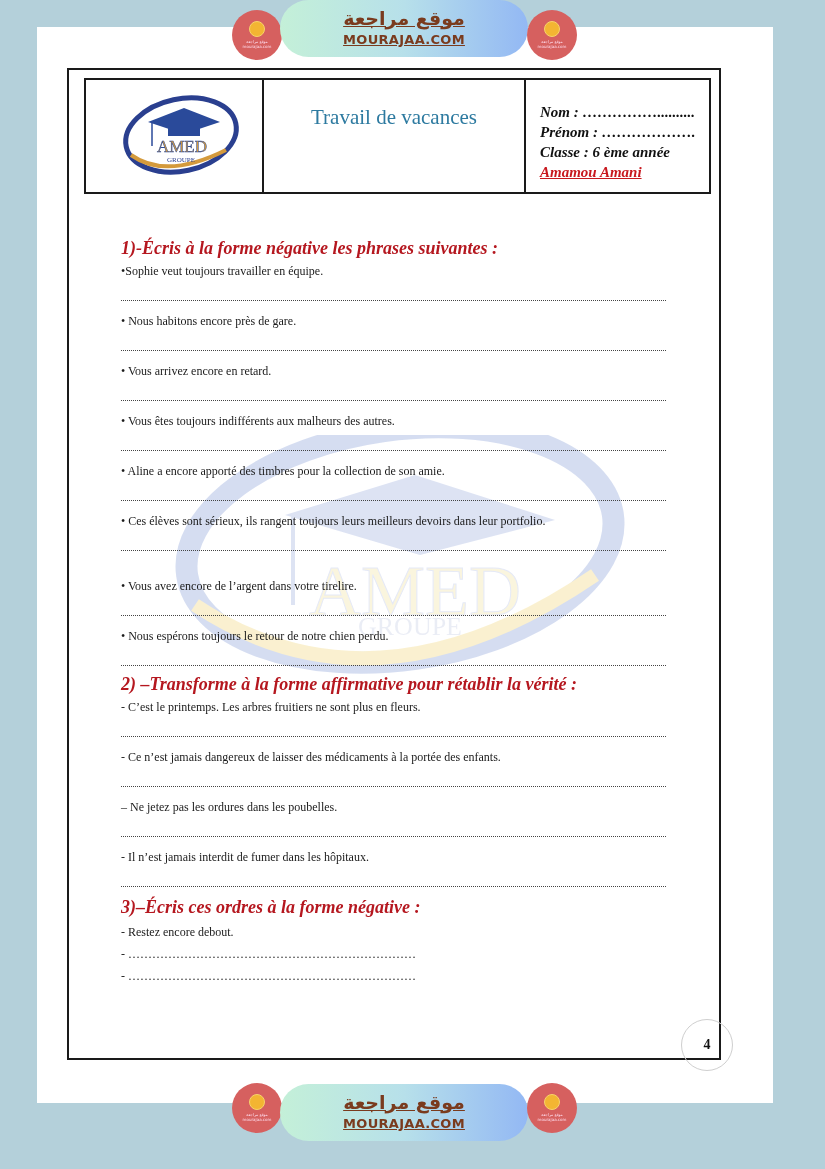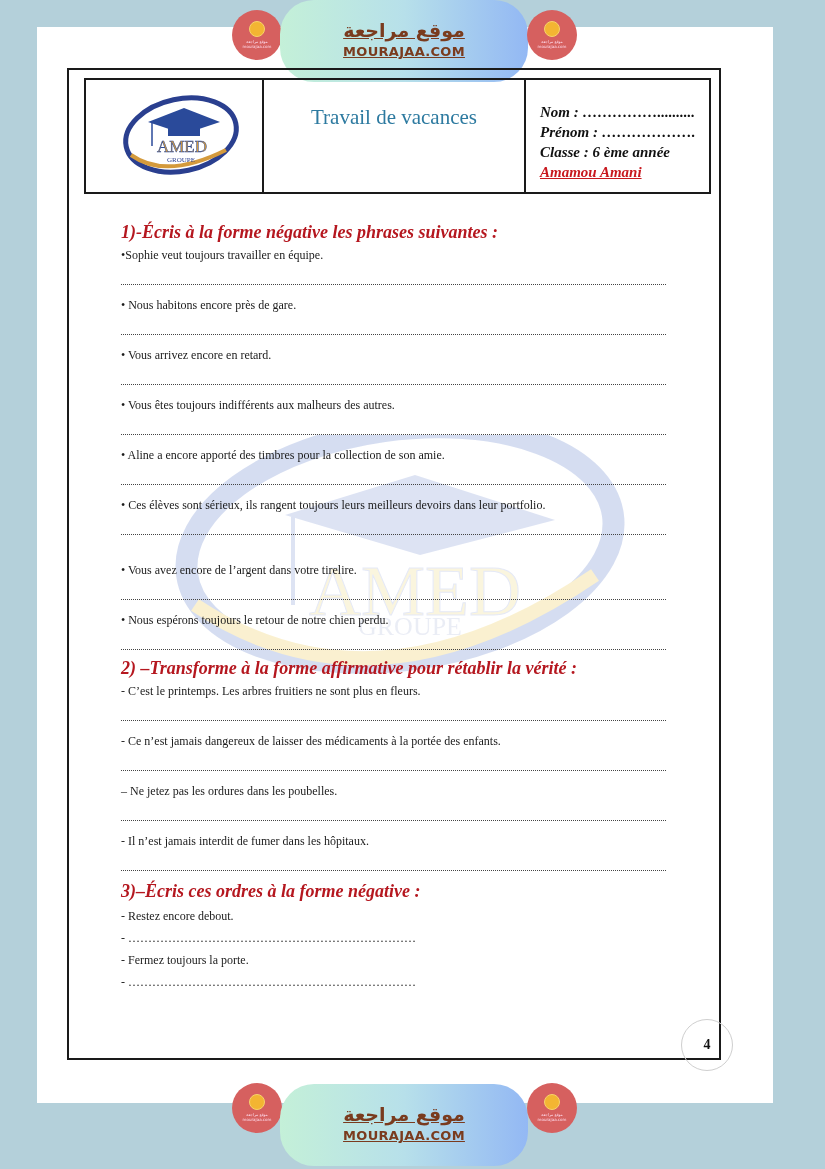--- a/index.html
+++ b/index.html
@@ -1,39 +1,39 @@
 <!DOCTYPE html>
 <html><head>
 <meta charset="utf-8">
 <style>
   html,body{margin:0;padding:0;}
   body{width:825px;height:1169px;background:#b4d0da;position:relative;overflow:hidden;font-family:"Liberation Serif","DejaVu Serif",serif;}
   .sheet{position:absolute;left:37px;top:27px;width:736px;height:1076px;background:#ffffff;}
   .frame{position:absolute;left:67px;top:68px;width:650px;height:988px;border:2px solid #1a1a1a;}
   
-  .banner{position:absolute;left:280px;width:248px;height:82px;border-radius:34px;
+  .banner{position:absolute;left:280px;width:248px;height:57px;border-radius:34px;
     background:linear-gradient(90deg,#c4f0d8 0%,#b7e0ea 50%,#93b8f4 100%);
     display:flex;flex-direction:column;align-items:center;justify-content:center;color:#7a3b1e;font-weight:bold;}
   .banner.top{top:0px;}
   .banner.bottom{top:1084px;}
   .banner .ar{font-family:"DejaVu Sans",sans-serif;font-size:19px;text-decoration:underline;line-height:22px;direction:rtl;}
   .banner .en{font-family:"DejaVu Sans",sans-serif;font-size:13px;text-decoration:underline;line-height:22px;letter-spacing:0.3px;}
   .badge{position:absolute;width:50px;height:50px;border-radius:50%;background:#d6605f;display:flex;flex-direction:column;align-items:center;justify-content:center;}
   .badge .dot{width:14px;height:14px;border-radius:50%;background:#f3b532;border:1px solid #f7d36b;}
   .badge .small{font-family:"DejaVu Sans",sans-serif;font-size:4px;color:#fde;margin-top:2px;line-height:5px;text-align:center;}
   
   .hdr{position:absolute;left:84px;top:78px;width:623px;height:112px;border:2px solid #1a1a1a;display:flex;}
   .hdr .c1{width:176px;border-right:2px solid #1a1a1a;position:relative;}
   .hdr .c2{width:260px;border-right:2px solid #1a1a1a;text-align:center;}
   .hdr .c3{flex:1;padding:22px 0 0 14px;}
   .title{color:#2d7aa0;font-size:21px;margin-top:25px;}
   .info{font-style:italic;font-weight:bold;font-size:15px;line-height:20px;color:#111;white-space:nowrap;}
   .info.author{color:#c8181e;text-decoration:underline;}
   
-  .content{position:absolute;left:121px;top:220px;width:545px;}
+  .content{position:absolute;left:121px;top:236px;width:545px;}
   .h{color:#b5171f;font-weight:bold;font-style:italic;font-size:18px;line-height:24px;}
   .line{font-size:12px;color:#1a1a1a;line-height:22px;}
   .dots{border-bottom:1.5px dotted #444;height:1px;margin:0;}
   .watermark{position:absolute;left:175px;top:435px;width:450px;height:260px;opacity:0.35;pointer-events:none;}
   .pagenum{position:absolute;left:681px;top:1019px;width:50px;height:50px;border-radius:50%;border:1.5px solid #cfcfcf;display:flex;align-items:center;justify-content:center;font-weight:bold;font-size:14px;color:#111;}
 </style>
 </head>
 <body>
 
 <div class="sheet"></div>
@@ -110,21 +110,20 @@
   <div class="line" style="margin-top:9px">- Ce n’est jamais dangereux de laisser des médicaments à la portée des enfants.</div>
   <div class="dots" style="margin-top:17px"></div>
   <div class="line" style="margin-top:9px">– Ne jetez pas les ordures dans les poubelles.</div>
   <div class="dots" style="margin-top:17px"></div>
   <div class="line" style="margin-top:9px">- Il n’est jamais interdit de fumer dans les hôpitaux.</div>
   <div class="dots" style="margin-top:17px"></div>
 
   <div class="h" style="margin-top:8px">3)–Écris ces ordres à la forme négative  :</div>
   <div class="line" style="margin-top:2px">- Restez encore debout.</div>
   <div class="line" style="line-height:22px;font-size:12px;width:320px;overflow:hidden;white-space:nowrap">- ………………………………………………………………</div>
-  <div class="line">- Fermez toujours la porte.</div>
   <div class="line" style="line-height:22px;font-size:12px;width:320px;overflow:hidden;white-space:nowrap">- ………………………………………………………………</div>
 </div>
 
 <div class="pagenum">4</div>
 
 <div class="badge" style="left:232px;top:1083px;">
   <div class="dot"></div>
   <div class="small">موقع مراجعة mourajaa.com</div>
 </div>
 <div class="banner bottom">

